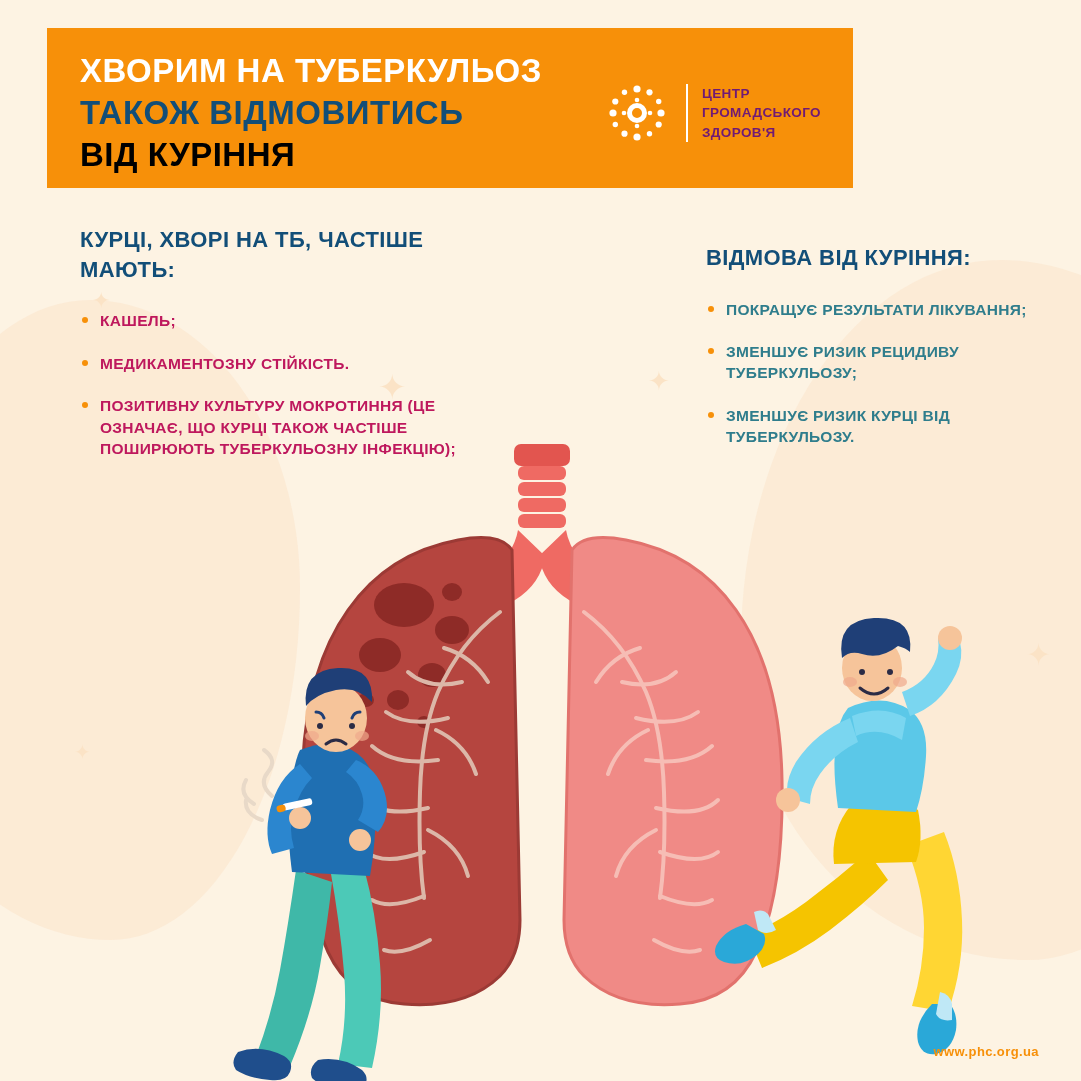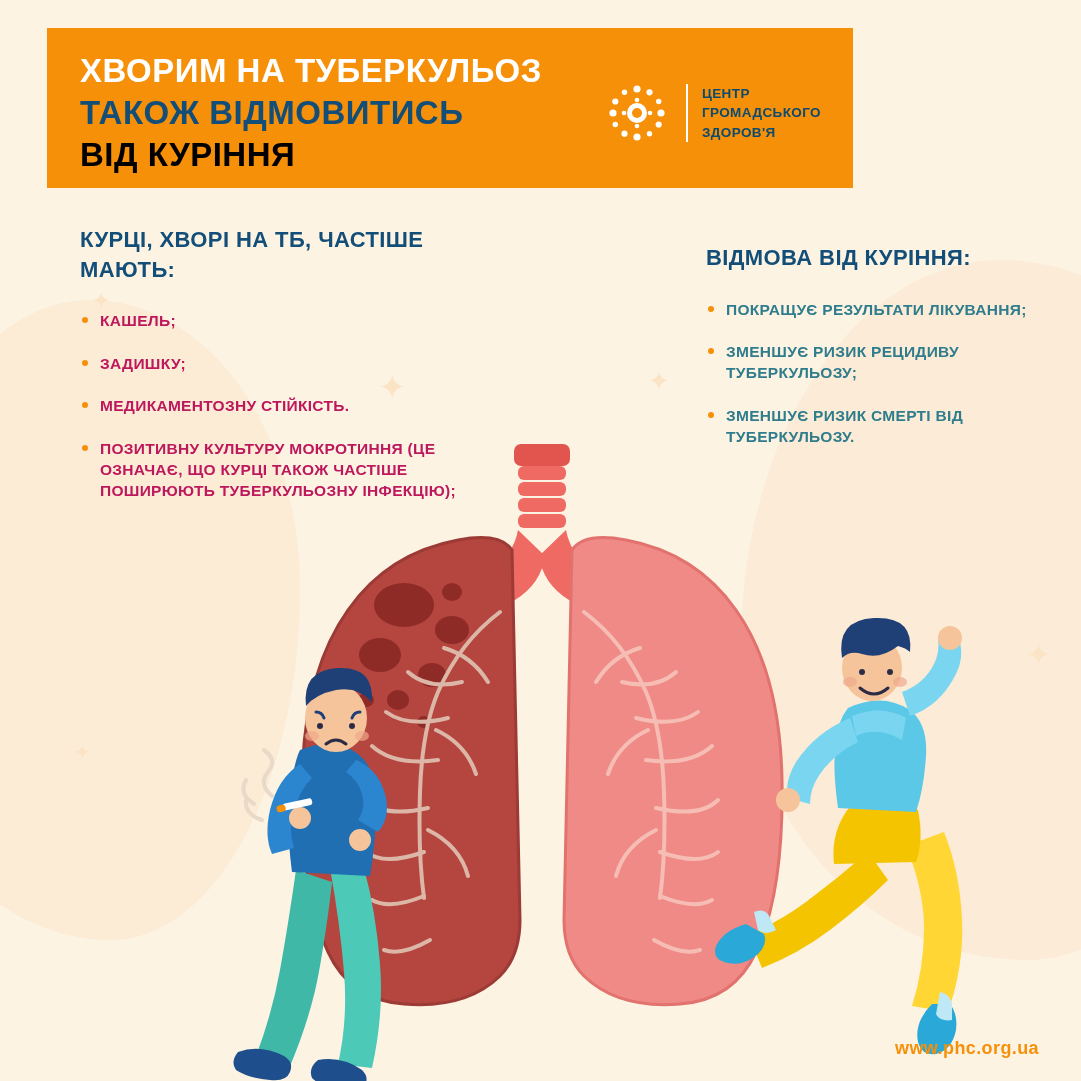--- a/index.html
+++ b/index.html
@@ -88,21 +88,21 @@
     display: flex;
     align-items: center;
     gap: 16px;
   }
   .logo-mark {
     position: relative;
     width: 66px;
     height: 66px;
   }
   .logo-text {
-    color: #0c4a6e;
+    color: #701a75;
     font-size: 13.5px;
     font-weight: bold;
     line-height: 1.42;
     letter-spacing: .4px;
     border-left: 2px solid #ffffff;
     padding-left: 14px;
   }
 
   
   .col-left {
@@ -160,21 +160,21 @@
     width: 1081px;
     height: 681px;
   }
 
   
   .site-url {
     position: absolute;
     right: 42px;
     bottom: 22px;
     color: #f79009;
-    font-size: 18px;
+    font-size: 13px;
     font-weight: bold;
     letter-spacing: .4px;
   }
 </style>
 </head>
 <body>
 
 <div class="poster">
 
   <div class="blob-left"></div>
@@ -222,32 +222,31 @@
         <div>ГРОМАДСЬКОГО</div>
         <div>ЗДОРОВ'Я</div>
       </div>
     </div>
   </div>
 
   <div class="col-left">
     <h2 class="col-heading">КУРЦІ, ХВОРІ НА ТБ, ЧАСТІШЕ МАЮТЬ:</h2>
     <ul class="bullets">
       <li>КАШЕЛЬ;</li>
-      <li>ЗАДИШКУ;</li>
       <li>МЕДИКАМЕНТОЗНУ СТІЙКІСТЬ.</li>
       <li>ПОЗИТИВНУ КУЛЬТУРУ МОКРОТИННЯ (ЦЕ ОЗНАЧАЄ, ЩО КУРЦІ ТАКОЖ ЧАСТІШЕ ПОШИРЮЮТЬ ТУБЕРКУЛЬОЗНУ ІНФЕКЦІЮ);</li>
     </ul>
   </div>
 
   <div class="col-right">
     <h2 class="col-heading">ВІДМОВА ВІД КУРІННЯ:</h2>
     <ul class="bullets">
       <li>ПОКРАЩУЄ РЕЗУЛЬТАТИ ЛІКУВАННЯ;</li>
       <li>ЗМЕНШУЄ РИЗИК РЕЦИДИВУ ТУБЕРКУЛЬОЗУ;</li>
-      <li>ЗМЕНШУЄ РИЗИК СМЕРТІ ВІД ТУБЕРКУЛЬОЗУ.</li>
+      <li>ЗМЕНШУЄ РИЗИК КУРЦІ ВІД ТУБЕРКУЛЬОЗУ.</li>
     </ul>
   </div>
 
   <div class="illus">
     <svg width="1081" height="681" viewBox="0 0 1081 681" aria-hidden="true">
 
       <g>
         <rect x="514" y="44" width="56" height="22" rx="7" fill="#e2554f"></rect>
         <rect x="518" y="66" width="48" height="14" rx="6" fill="#ef6a63"></rect>
         <rect x="518" y="82" width="48" height="14" rx="6" fill="#ef6a63"></rect>

